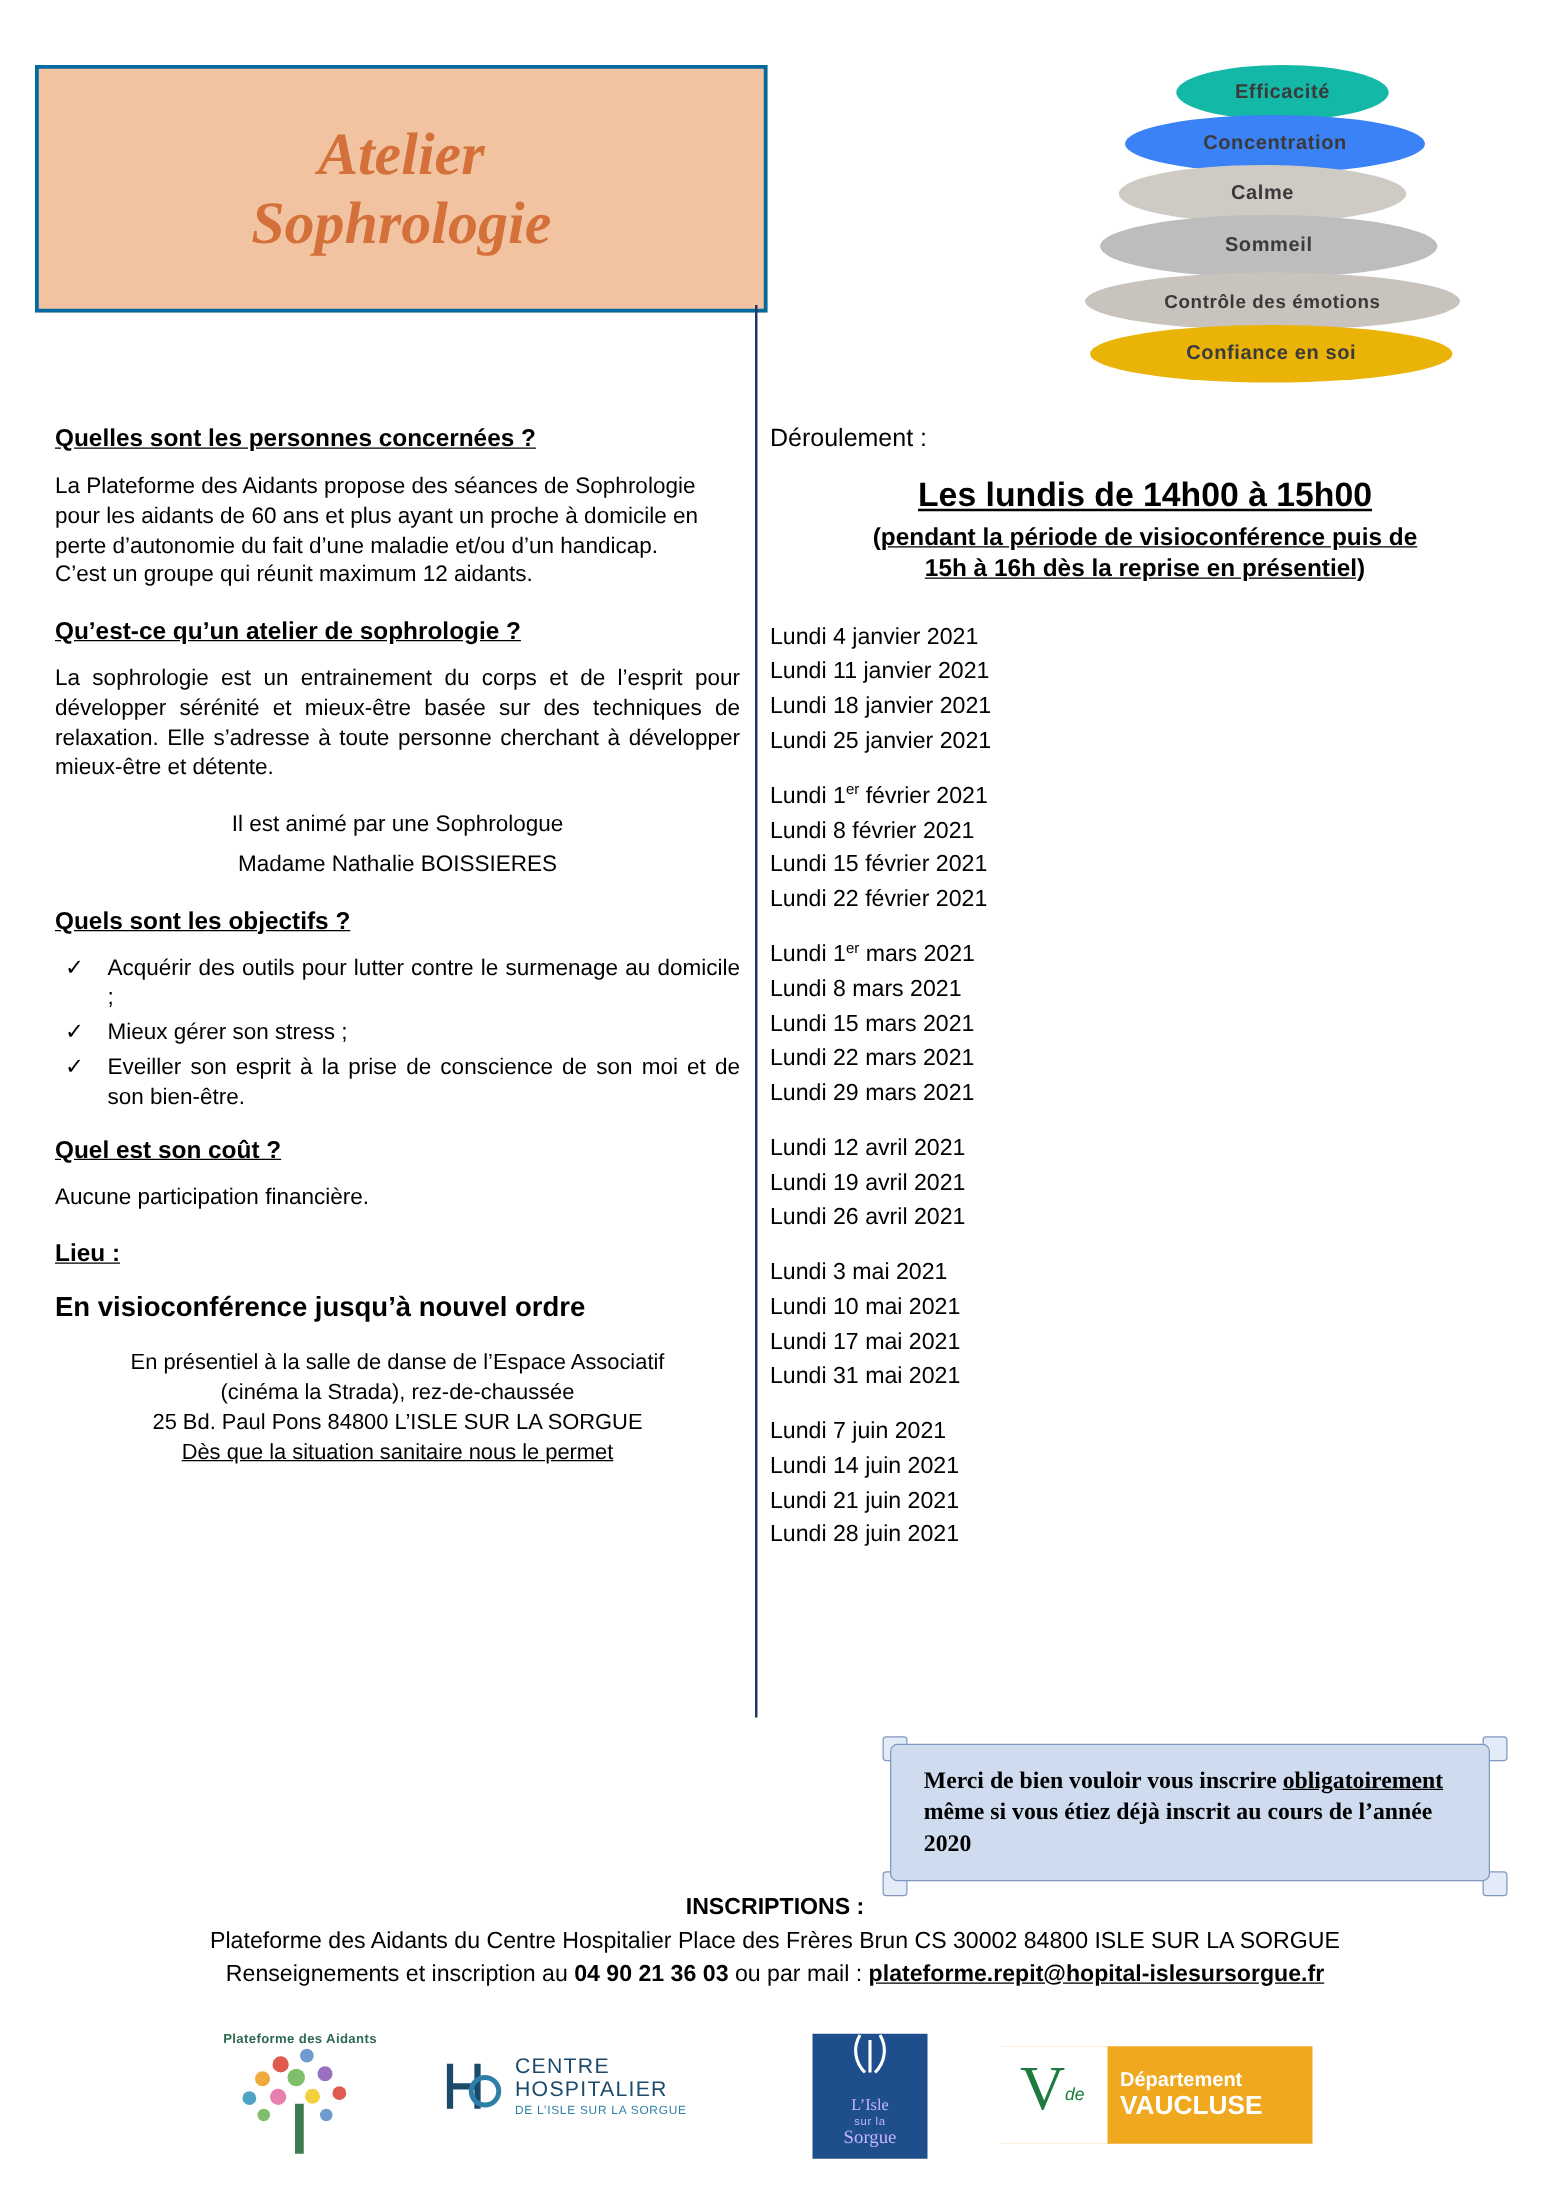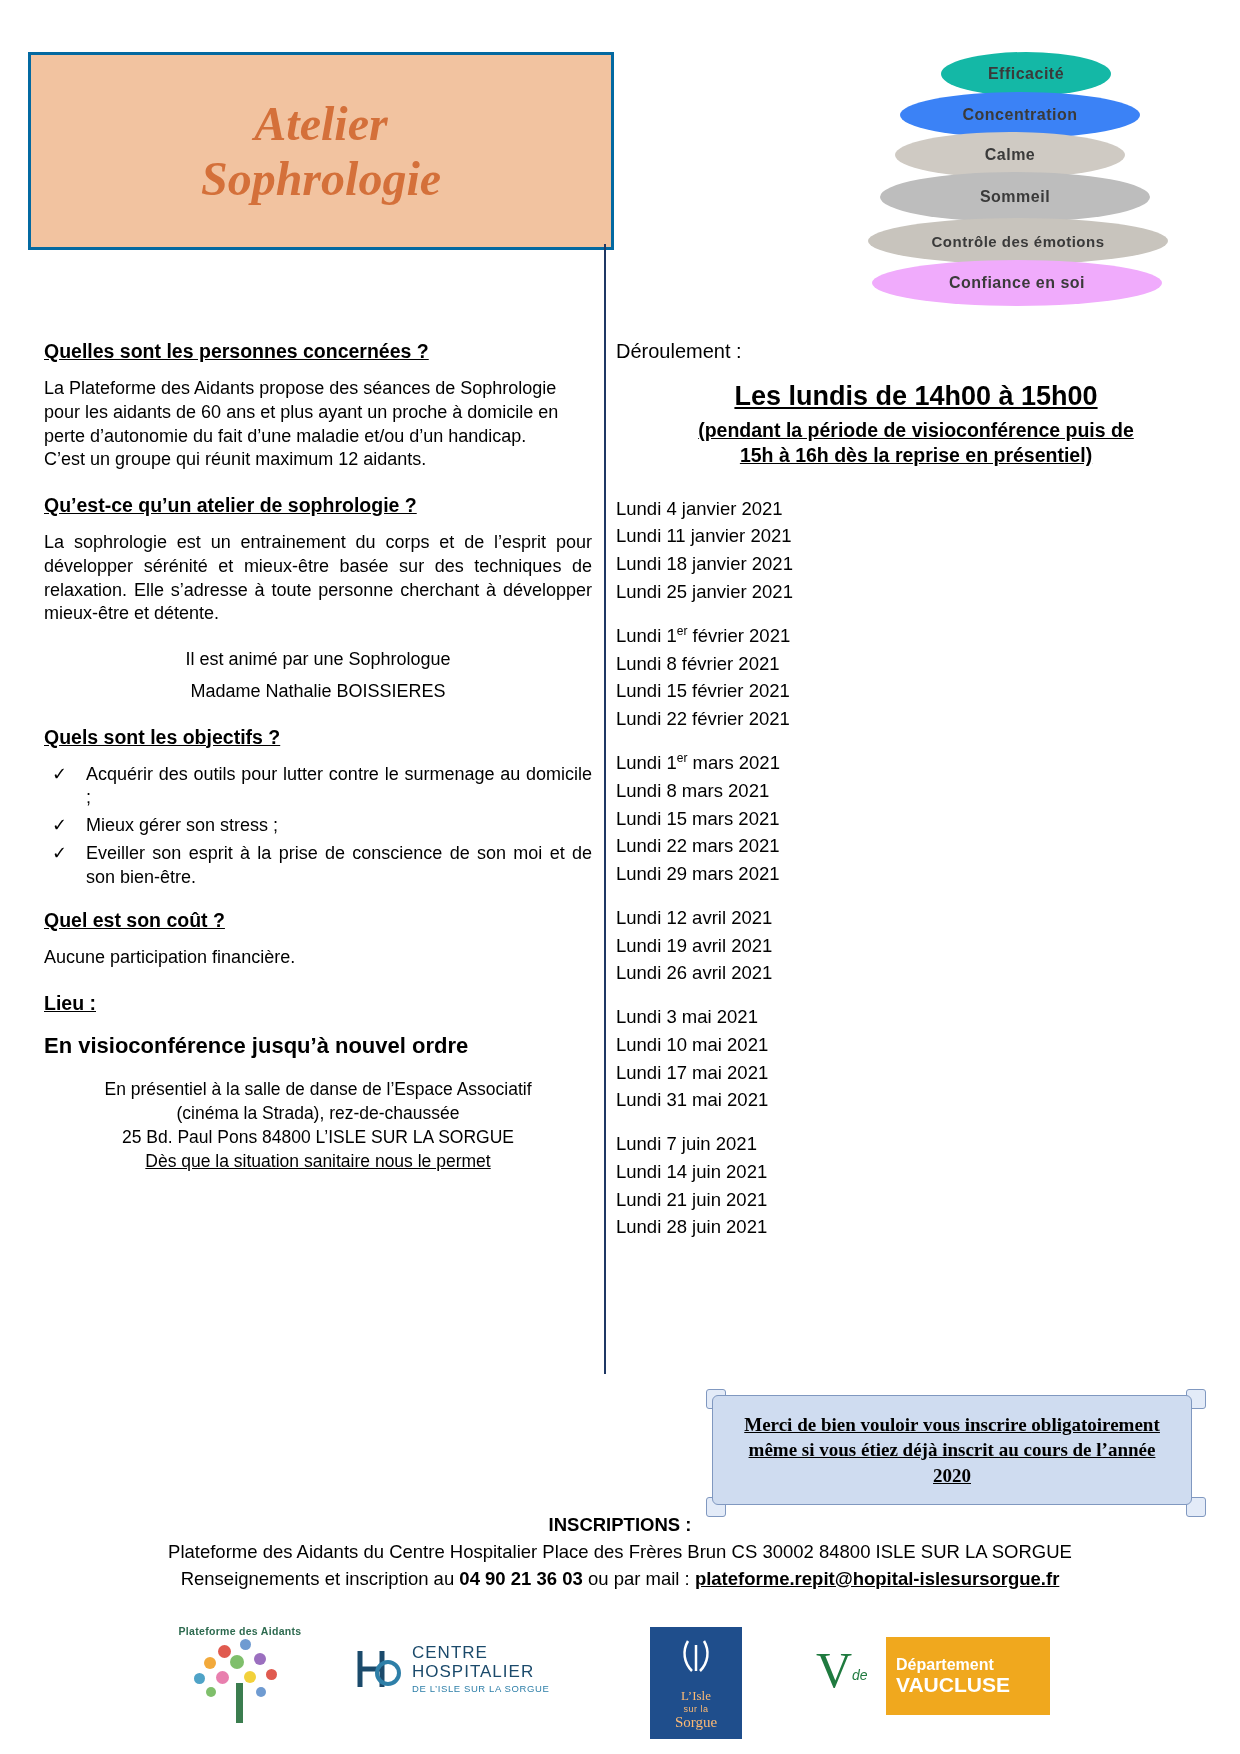--- a/index.html
+++ b/index.html
@@ -57,21 +57,21 @@
     font-family: "Liberation Sans", sans-serif;
     font-weight: bold;
     color: #3a3a3a;
     letter-spacing: 0.5px;
   }
   .s0 { left: 241px; top: 32px;  width: 170px; height: 44px; background: #14b8a6; font-size: 16px; }
   .s1 { left: 200px; top: 72px;  width: 240px; height: 46px; background: #3b82f6; font-size: 16px; }
   .s2 { left: 195px; top: 112px; width: 230px; height: 46px; background: #cfcac3; font-size: 16px; }
   .s3 { left: 180px; top: 152px; width: 270px; height: 50px; background: #bdbdbd; font-size: 16px; }
   .s4 { left: 168px; top: 198px; width: 300px; height: 46px; background: #c8c4bd; font-size: 15px; }
-  .s5 { left: 172px; top: 240px; width: 290px; height: 46px; background: #f0abfc; font-size: 16px; }
+  .s5 { left: 172px; top: 240px; width: 290px; height: 46px; background: #eab308; font-size: 16px; }
 
   
   .divider {
     position: absolute;
     left: 604px;
     top: 244px;
     width: 2px;
     height: 1130px;
     background: #1f3864;
   }
@@ -167,29 +167,28 @@
     left: 712px;
     top: 1395px;
     width: 480px;
     height: 110px;
     background: #cfdcf0;
     border: 1px solid #8098c0;
     border-radius: 6px;
     display: flex;
     align-items: center;
     justify-content: center;
-    text-align: center;
+    text-align: left;
     font-family: "Liberation Serif", serif;
     font-weight: bold;
     font-size: 19px;
     line-height: 1.35;
     color: #000;
     padding: 0 26px;
     box-sizing: border-box;
-    text-decoration: underline;
   }
   .note .u { text-decoration: underline; }
   .note-curl {
     position: absolute;
     width: 18px;
     height: 18px;
     border: 1px solid #8098c0;
     background: #e3ebf8;
     border-radius: 3px;
   }
@@ -230,21 +229,21 @@
   }
   .tree .dot { position: absolute; border-radius: 50%; }
 
   .logo-ch { left: 230px; top: 18px; width: 250px; display: flex; align-items: center; gap: 10px; }
   .logo-ch .mark { width: 52px; height: 52px; position: relative; }
   .logo-ch .txt { line-height: 1.12; }
   .logo-ch .l1 { font-size: 17px; color: #1b4a6b; letter-spacing: 1px; }
   .logo-ch .l2 { font-size: 17px; color: #1b4a6b; letter-spacing: 1px; }
   .logo-ch .l3 { font-size: 9.5px; color: #2e7fa8; letter-spacing: .6px; margin-top: 3px; }
 
-  .logo-isle { left: 530px; top: 2px; width: 92px; height: 112px; background: #1f4e8c; color: #fdba74;
+  .logo-isle { left: 530px; top: 2px; width: 92px; height: 100px; background: #1f4e8c; color: #c4b5fd;
                display: flex; flex-direction: column; align-items: center; justify-content: flex-end;
                padding-bottom: 8px; box-sizing: border-box; text-align: right; }
   .logo-isle .glyph { font-size: 30px; line-height: 1; margin-bottom: 6px; color: #ffffff; }
   .logo-isle .n1 { font-family: "Liberation Serif", serif; font-size: 13px; }
   .logo-isle .n2 { font-size: 9px; letter-spacing: .5px; }
   .logo-isle .n3 { font-family: "Liberation Serif", serif; font-size: 15px; }
 
   .logo-vau { left: 680px; top: 12px; width: 250px; height: 78px; background: #f0a81e;
               display: flex; align-items: center; }
   .logo-vau .vbox { width: 86px; height: 78px; background: #ffffff; position: relative; }

